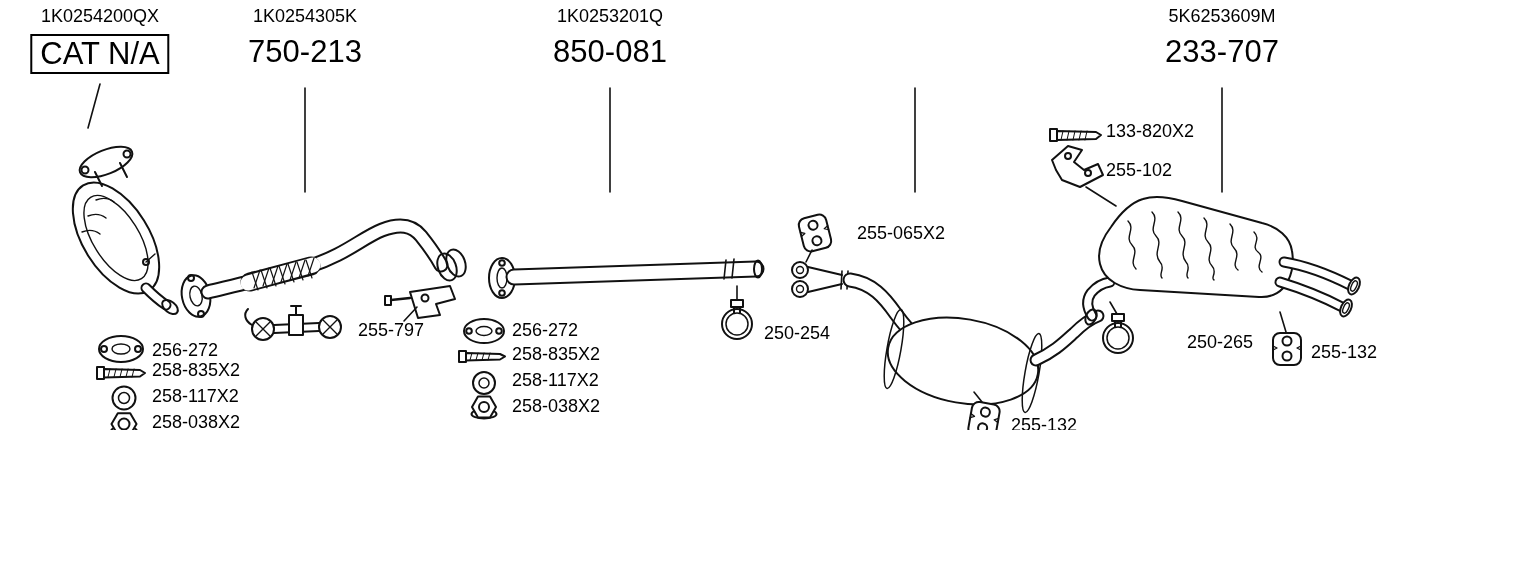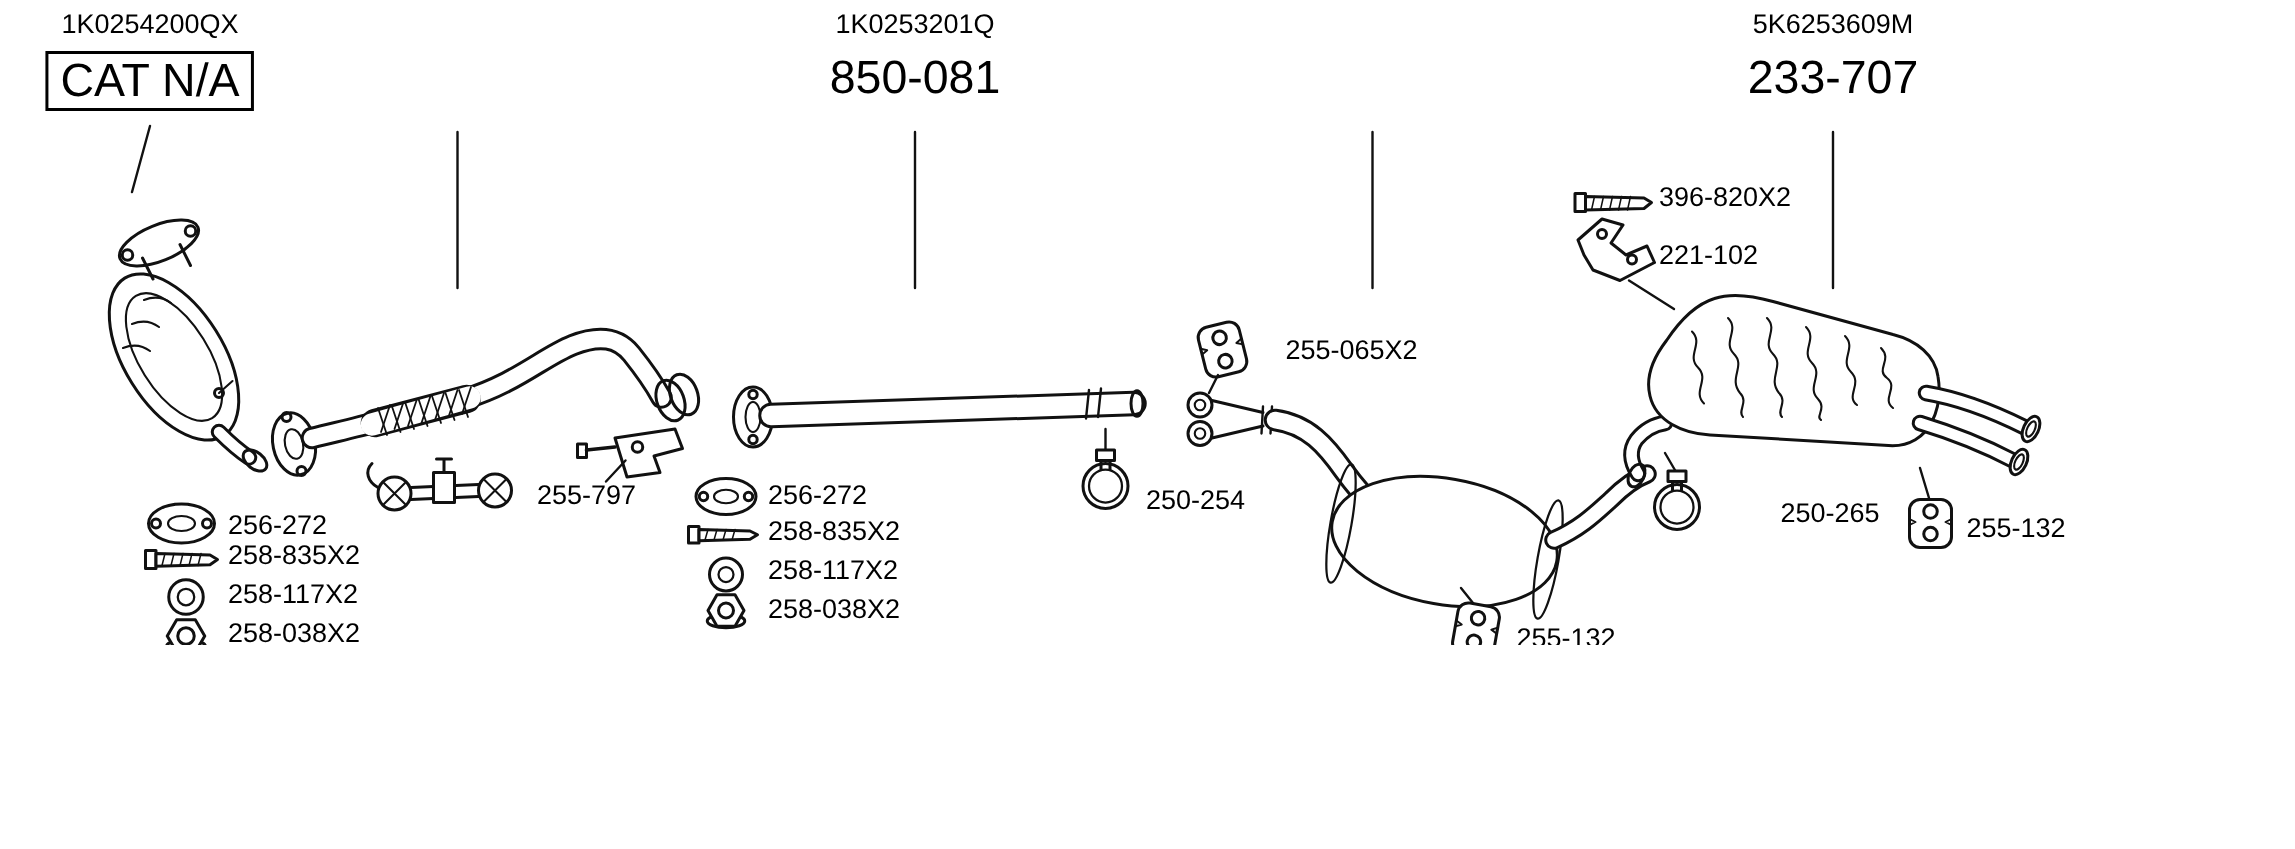--- a/index.html
+++ b/index.html
@@ -220,20 +220,24 @@
         <circle cx="484" cy="407" r="5"></circle>
       </g>
 
     </g>
   </svg>
 
   <div class="group-label" style="left:100px;top:6px;">
     <div class="oem">1K0254200QX</div>
     <div class="part boxed">CAT N/A</div>
   </div>
+  <div class="group-label" style="left:305px;top:6px;">
+    <div class="oem">1K0254305K</div>
+    <div class="part">750-213</div>
+  </div>
   <div class="group-label" style="left:610px;top:6px;">
     <div class="oem">1K0253201Q</div>
     <div class="part">850-081</div>
   </div>
   <div class="group-label" style="left:1222px;top:6px;">
     <div class="oem">5K6253609M</div>
     <div class="part">233-707</div>
   </div>
 
   <div class="callout" style="left:152px;top:340px;">256-272</div>
@@ -241,20 +245,20 @@
   <div class="callout" style="left:152px;top:386px;">258-117X2</div>
   <div class="callout" style="left:152px;top:412px;">258-038X2</div>
   <div class="callout" style="left:358px;top:320px;">255-797</div>
   <div class="callout" style="left:512px;top:320px;">256-272</div>
   <div class="callout" style="left:512px;top:344px;">258-835X2</div>
   <div class="callout" style="left:512px;top:370px;">258-117X2</div>
   <div class="callout" style="left:512px;top:396px;">258-038X2</div>
   <div class="callout" style="left:837px;top:223px;margin-left:20px;">255-065X2</div>
   <div class="callout" style="left:764px;top:323px;">250-254</div>
   <div class="callout" style="left:1011px;top:415px;">255-132</div>
-  <div class="callout" style="left:1106px;top:121px;">396-820X2</div>
-  <div class="callout" style="left:1106px;top:160px;">221-102</div>
+  <div class="callout" style="left:1106px;top:121px;">133-820X2</div>
+  <div class="callout" style="left:1106px;top:160px;">255-102</div>
   <div class="callout" style="left:1147px;top:332px;margin-left:40px;">250-265</div>
   <div class="callout" style="left:1311px;top:342px;">255-132</div>
 
   <div class="syscode">SYS10944</div>
 
 </div>
 
 </body></html>

